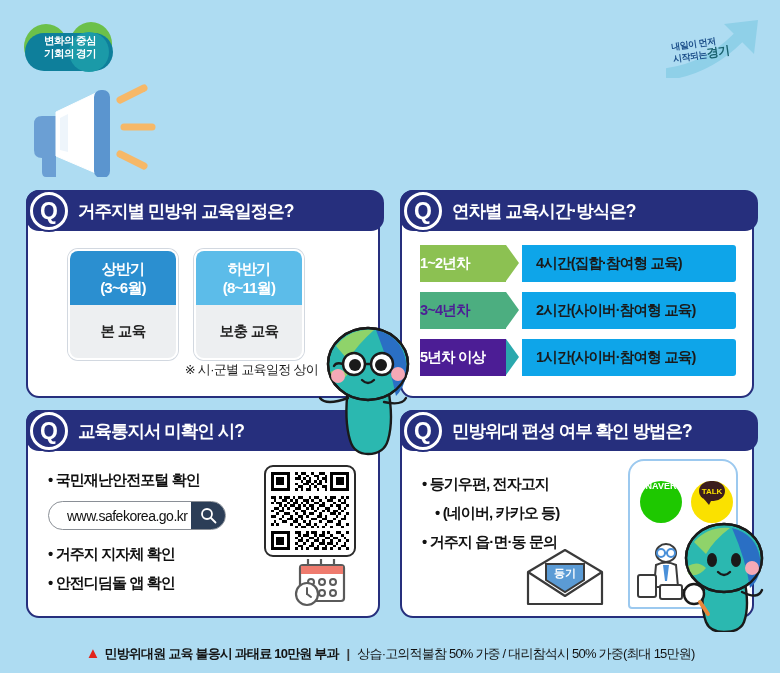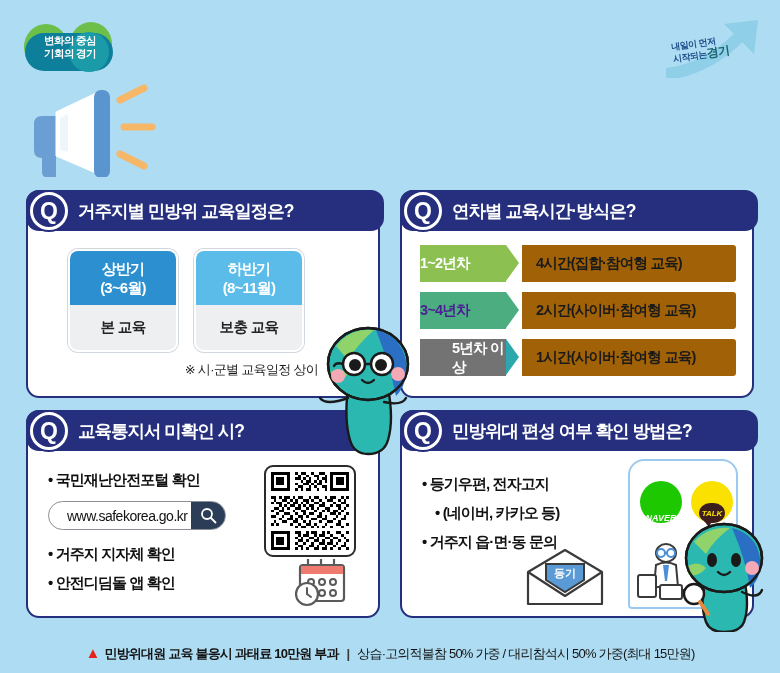--- a/index.html
+++ b/index.html
@@ -156,21 +156,21 @@
     color: #ffffff;
     font-size: 15px; font-weight: bold;
     letter-spacing: -0.8px;
     line-height: 19px;
     display: flex; flex-direction: column;
     align-items: center; justify-content: center;
   }
   .sched-top.first { background: #2b8fd0; }
   .sched-top.second { background: #5cbce9; }
   .sched-bot {
-    height: 45px;
+    height: 53px;
     background: #edeff1;
     color: #222222;
     font-size: 14.5px; font-weight: bold;
     letter-spacing: -0.6px;
     display: flex; align-items: center; justify-content: center;
   }
   .sched-note {
     position: absolute;
     left: 0; right: 60px; top: 128px;
     text-align: right;
@@ -209,21 +209,21 @@
     position: absolute;
     right: -13px; top: 0;
     width: 0; height: 0;
     border-top: 18.5px solid transparent;
     border-bottom: 18.5px solid transparent;
     border-left: 13px solid currentColor;
   }
   .year-desc {
     flex: 1;
     margin-left: 16px;
-    background: #a16207;
+    background: #0ea5e9;
     color: #1a1a1a;
     font-size: 14.5px; font-weight: bold;
     letter-spacing: -0.8px;
     display: flex; align-items: center;
     padding-left: 14px;
     border-radius: 0 3px 3px 0;
   }
 
   
   .bullet-list { position: absolute; left: 20px; top: 18px; }
@@ -279,22 +279,22 @@
     background: #ffffff;
   }
   .app-row {
     position: absolute;
     left: 10px; top: 20px;
     display: flex; gap: 9px;
   }
   .app-circle {
     width: 42px; height: 42px;
     border-radius: 50%;
-    display: flex; align-items: flex-end; justify-content: center;
-    font-size: 9px; font-weight: bold; font-style: italic;
+    display: flex; align-items: flex-start; justify-content: center;
+    font-size: 9px; font-weight: bold;
   }
   .app-naver { background: #1ec800; color: #ffffff; }
   .app-talk { background: #fae100; color: #3c1e1e; position: relative; }
   .talk-bubble {
     width: 26px; height: 20px;
     background: #3c1e1e; border-radius: 48% / 55%;
     display: flex; align-items: center; justify-content: center;
     color: #fae100; font-size: 8px; font-weight: bold;
     position: relative;
   }
@@ -446,21 +446,21 @@
         </div>
 
         <div class="year-row">
           <div class="year-tag" style="background:#4cae80;color:#4cae80;">
             <span style="color:#4c1d95;">3~4년차</span>
           </div>
           <div class="year-desc">2시간(사이버·참여형 교육)</div>
         </div>
 
         <div class="year-row">
-          <div class="year-tag" style="background:#737373;color:#2aa8ad;padding-left:32px;">
+          <div class="year-tag" style="background:#4c1d95;color:#2aa8ad;">
             <span style="color:#ffffff;">5년차 이상</span>
           </div>
           <div class="year-desc">1시간(사이버·참여형 교육)</div>
         </div>
 
       </div>
     </div>
   </div>
 
   <div class="card">

